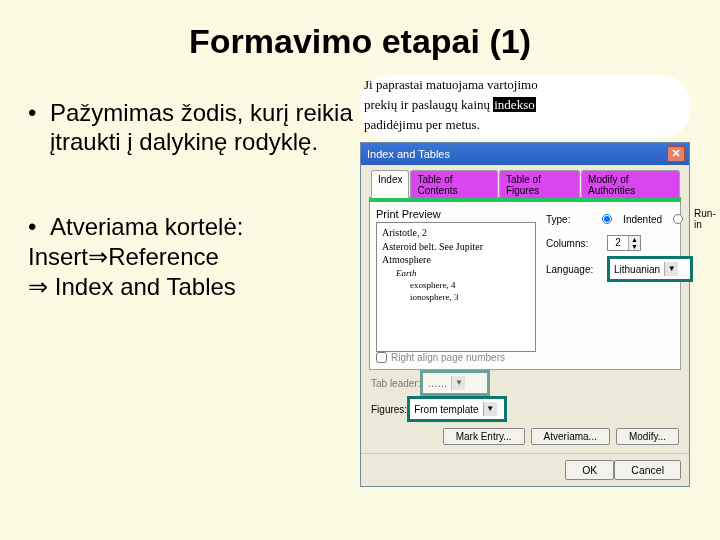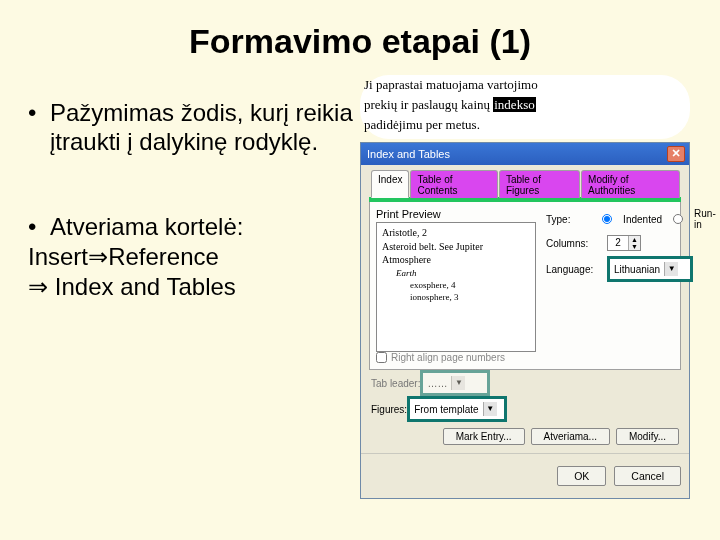--- a/index.html
+++ b/index.html
@@ -228,22 +228,21 @@
   .btn {
     border: 1px solid #888;
     background: #f3f3ec;
     padding: 2px 12px;
     font-size: 10px;
     border-radius: 2px;
   }
   .btnrow2 {
     display: flex;
     justify-content: flex-end;
-    gap: 8px;
-    padding: 12px 8px;
+    padding: 6px 8px;
     border-top: 1px solid #c9c9c0;
   }
   .btn2 {
     border: 1px solid #888;
     background: #f3f3ec;
     padding: 3px 16px;
     font-size: 10.5px;
     border-radius: 2px;
   }
 </style>

